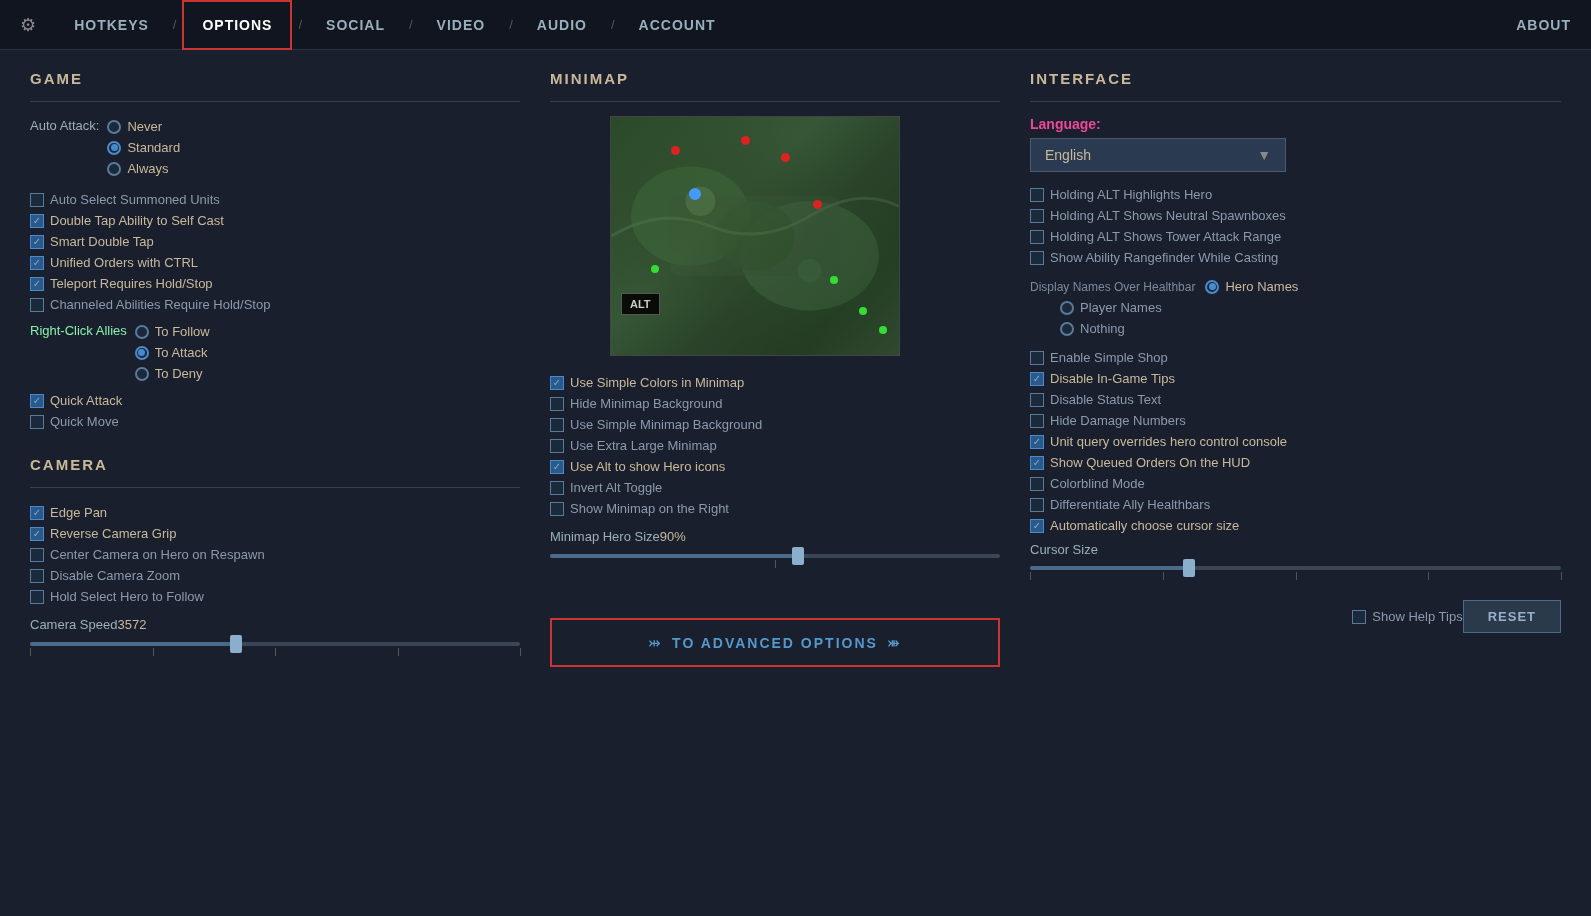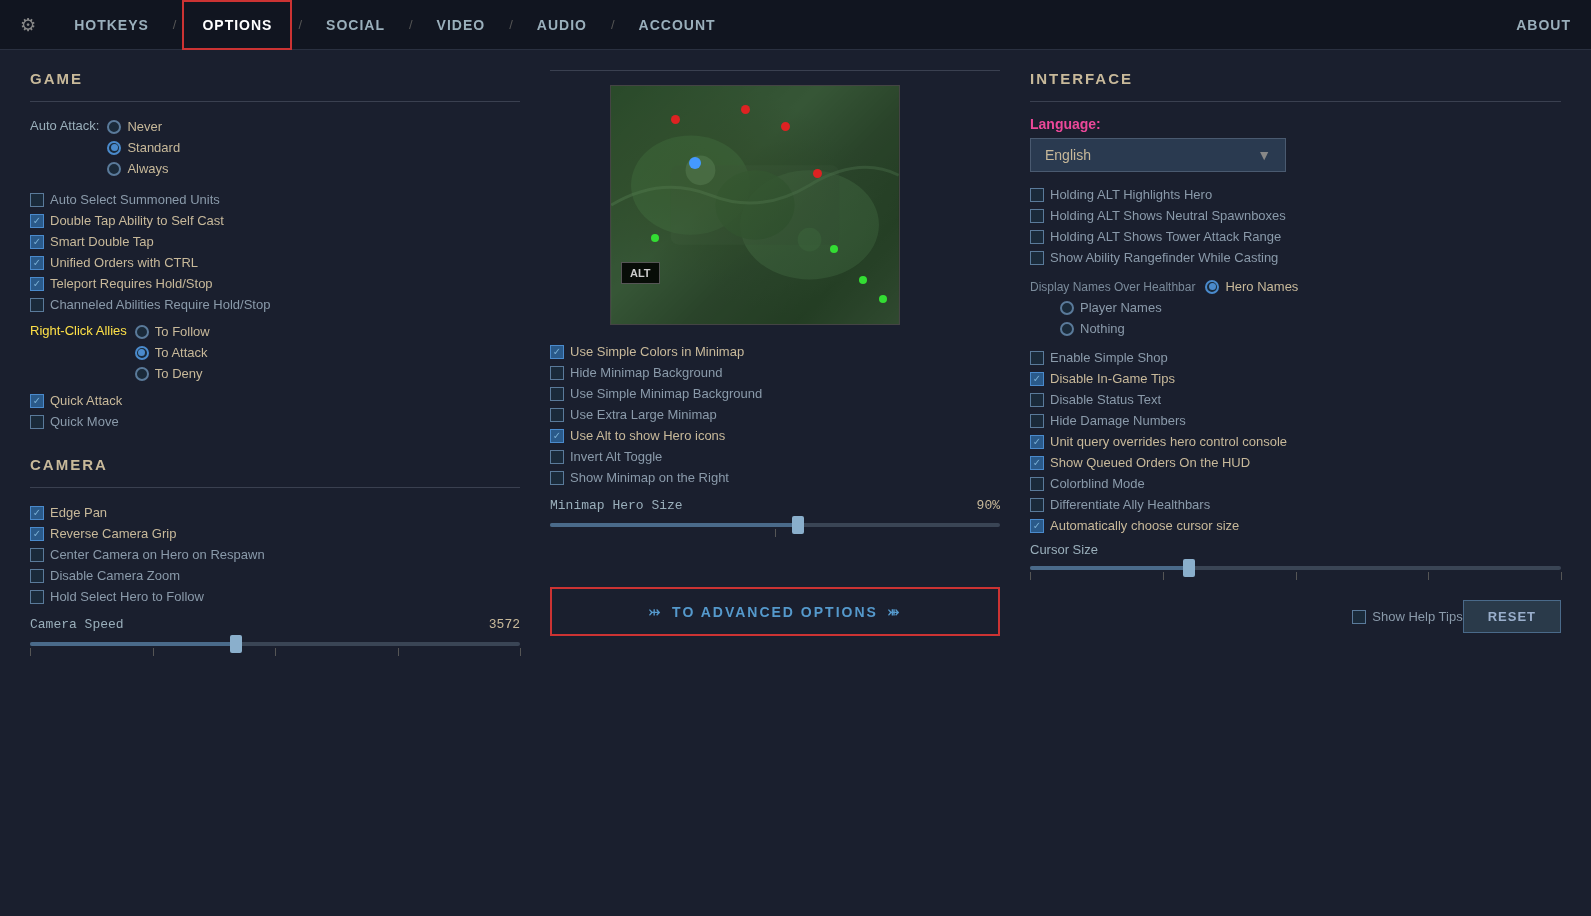--- a/index.html
+++ b/index.html
@@ -121,41 +121,39 @@
 
     
     .rca-row {
       display: flex;
       align-items: flex-start;
       gap: 8px;
       margin-bottom: 6px;
     }
 
     .rca-label {
-      color: #fde047;
+      color: #86efac;
       white-space: nowrap;
       padding-top: 2px;
       font-size: 13px;
     }
 
     .rca-options {
       display: flex;
       flex-direction: column;
     }
 
     
     .slider-container {
       margin: 8px 0;
     }
 
     .slider-row {
       display: flex;
-      justify-content: space-between;
       margin-bottom: 4px;
-      font-family: Liberation Mono, monospace;
     }
 
     .slider-label {
       color: #9aafbb;
       font-size: 13px;
     }
 
     .slider-value {
       color: #c8b99a;
       font-size: 13px;
@@ -487,20 +485,21 @@
             <div style="position:absolute; left:50%; top:0; width:1px; height:8px; background:#555;"></div>
             <div style="position:absolute; left:75%; top:0; width:1px; height:8px; background:#555;"></div>
             <div style="position:absolute; left:100%; top:0; width:1px; height:8px; background:#555;"></div>
           </div>
         </div>
       </div>
     </div>
   </div>
 
   <div class="col-middle" style="position:relative;">
+    <div class="section-title">MINIMAP</div>
     <hr class="section-divider">
 
     <div class="minimap-img">
       <div class="minimap-overlay"></div>
 
       <svg style="position:absolute;inset:0;width:100%;height:100%;opacity:0.6;" viewBox="0 0 290 240">
         <rect width="290" height="240" fill="#2a4a2a"></rect>
         <ellipse cx="80" cy="100" rx="60" ry="50" fill="#3a6a3a" opacity="0.7"></ellipse>
         <ellipse cx="200" cy="140" rx="70" ry="55" fill="#4a7a4a" opacity="0.6"></ellipse>
         <ellipse cx="145" cy="120" rx="40" ry="35" fill="#2a5a2a" opacity="0.8"></ellipse>

